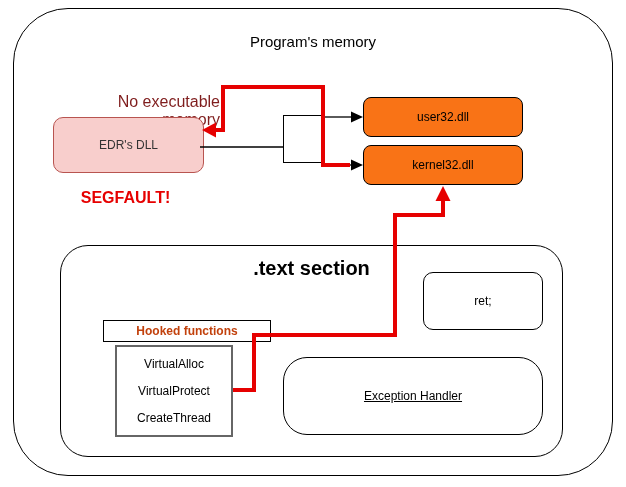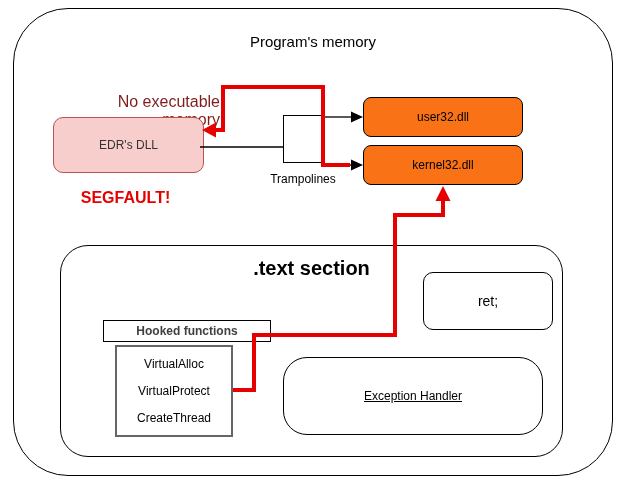--- a/index.html
+++ b/index.html
@@ -48,32 +48,32 @@
     left:60px;top:245px;width:503px;height:212px;
     border:1.3px solid #000;border-radius:28px;background:#fff;
   }
   .text-section-title{
     left:60px;top:257px;width:503px;text-align:center;
     font-size:20px;font-weight:bold;color:#000;
   }
   .hooked-header{
     left:103px;top:320px;width:168px;height:22px;
     border:1.5px solid #000;background:#fff;
-    font-size:12px;font-weight:bold;color:#404040;
+    font-size:12px;font-weight:bold;color:#c2410c;
   }
   .hooked-list{
     left:115px;top:345px;width:118px;height:92px;
     border:2px solid #666;background:#fff;
     display:flex;flex-direction:column;justify-content:space-around;
     align-items:center;font-size:12px;color:#000;padding:4px 0;
   }
   .ret-box{
-    left:423px;top:272px;width:130px;height:58px;
+    left:423px;top:272px;width:120px;height:58px;
     border:1.2px solid #000;border-radius:10px;background:#fff;
-    font-size:14px;color:#000;
+    font-size:12px;color:#000;
   }
   .exception-box{
     left:283px;top:357px;width:260px;height:78px;
     border:1.2px solid #000;border-radius:24px;background:#fff;
     font-size:12px;color:#000;text-decoration:underline;
   }
   svg.overlay{position:absolute;left:0;top:0;width:626px;height:487px;pointer-events:none;}
 </style>
 </head>
 <body>
@@ -83,21 +83,20 @@
   <div class="abs outer-box"></div>
   <div class="abs program-title">Program's memory</div>
 
   <div class="abs no-exec">No executable memory</div>
   <div class="abs center edr-box">
     <span>EDR's DLL</span>
   </div>
   <div class="abs segfault">SEGFAULT!</div>
 
   <div class="abs trampoline-box"></div>
-  <div class="abs trampoline-label">Trampolines</div>
 
   <div class="abs center dll-box user32">
     <span>user32.dll</span>
   </div>
   <div class="abs center dll-box kernel32">
     <span>kernel32.dll</span>
   </div>
 
   <div class="abs text-section"></div>
   <div class="abs text-section-title">.text section</div>

